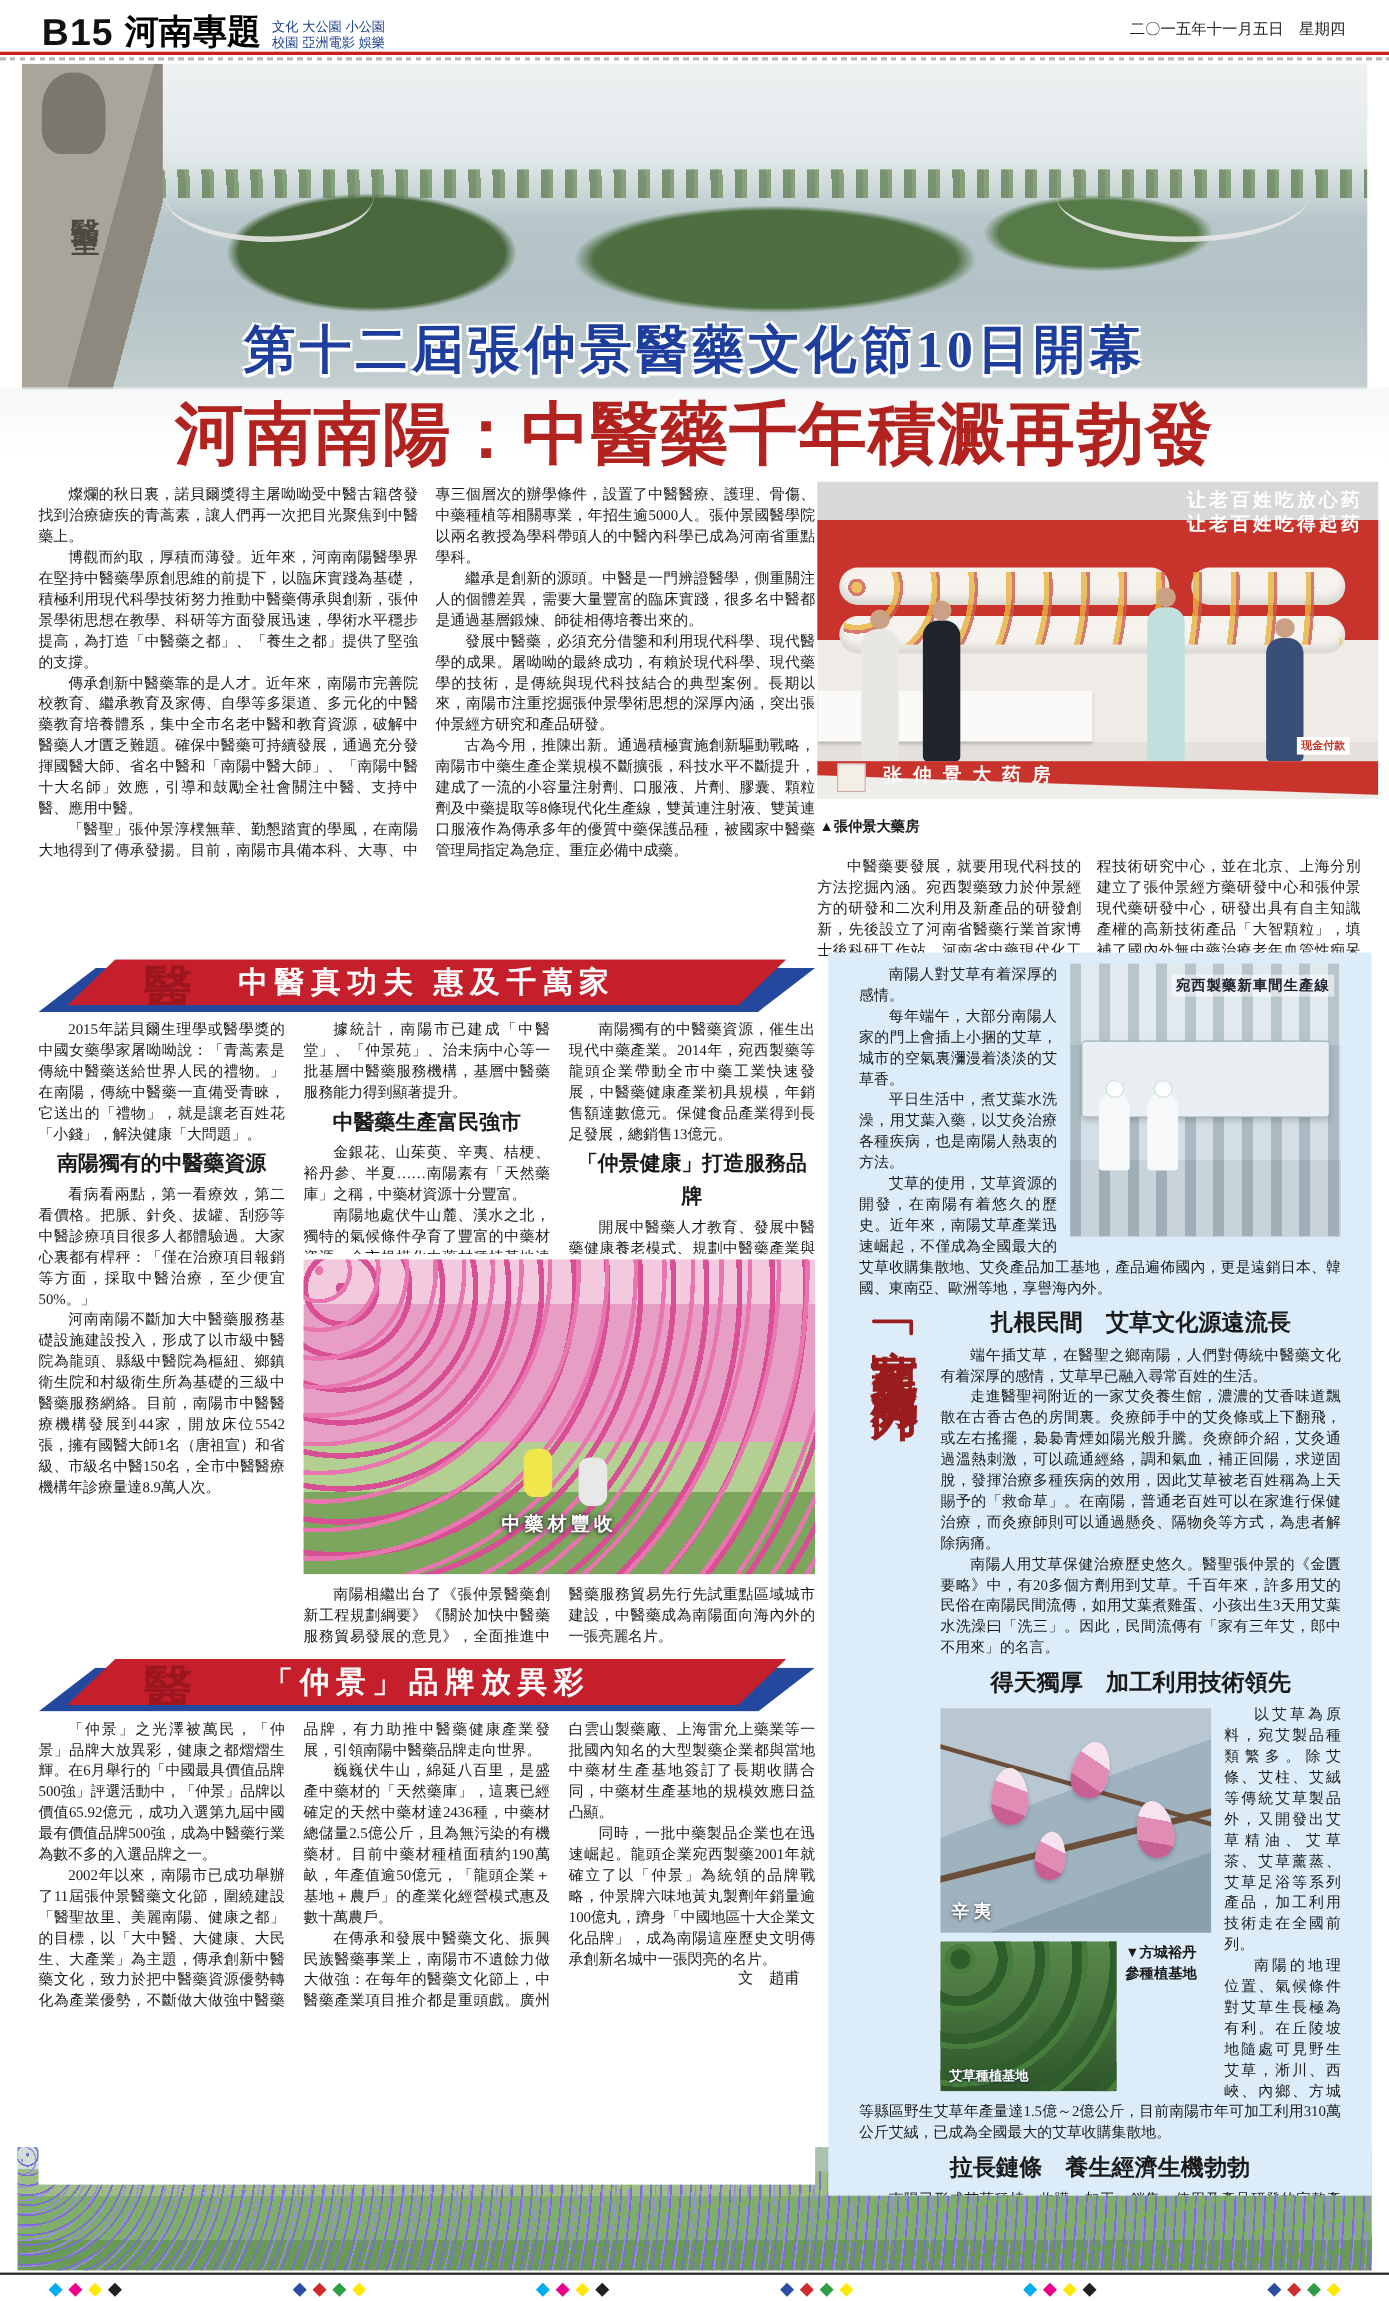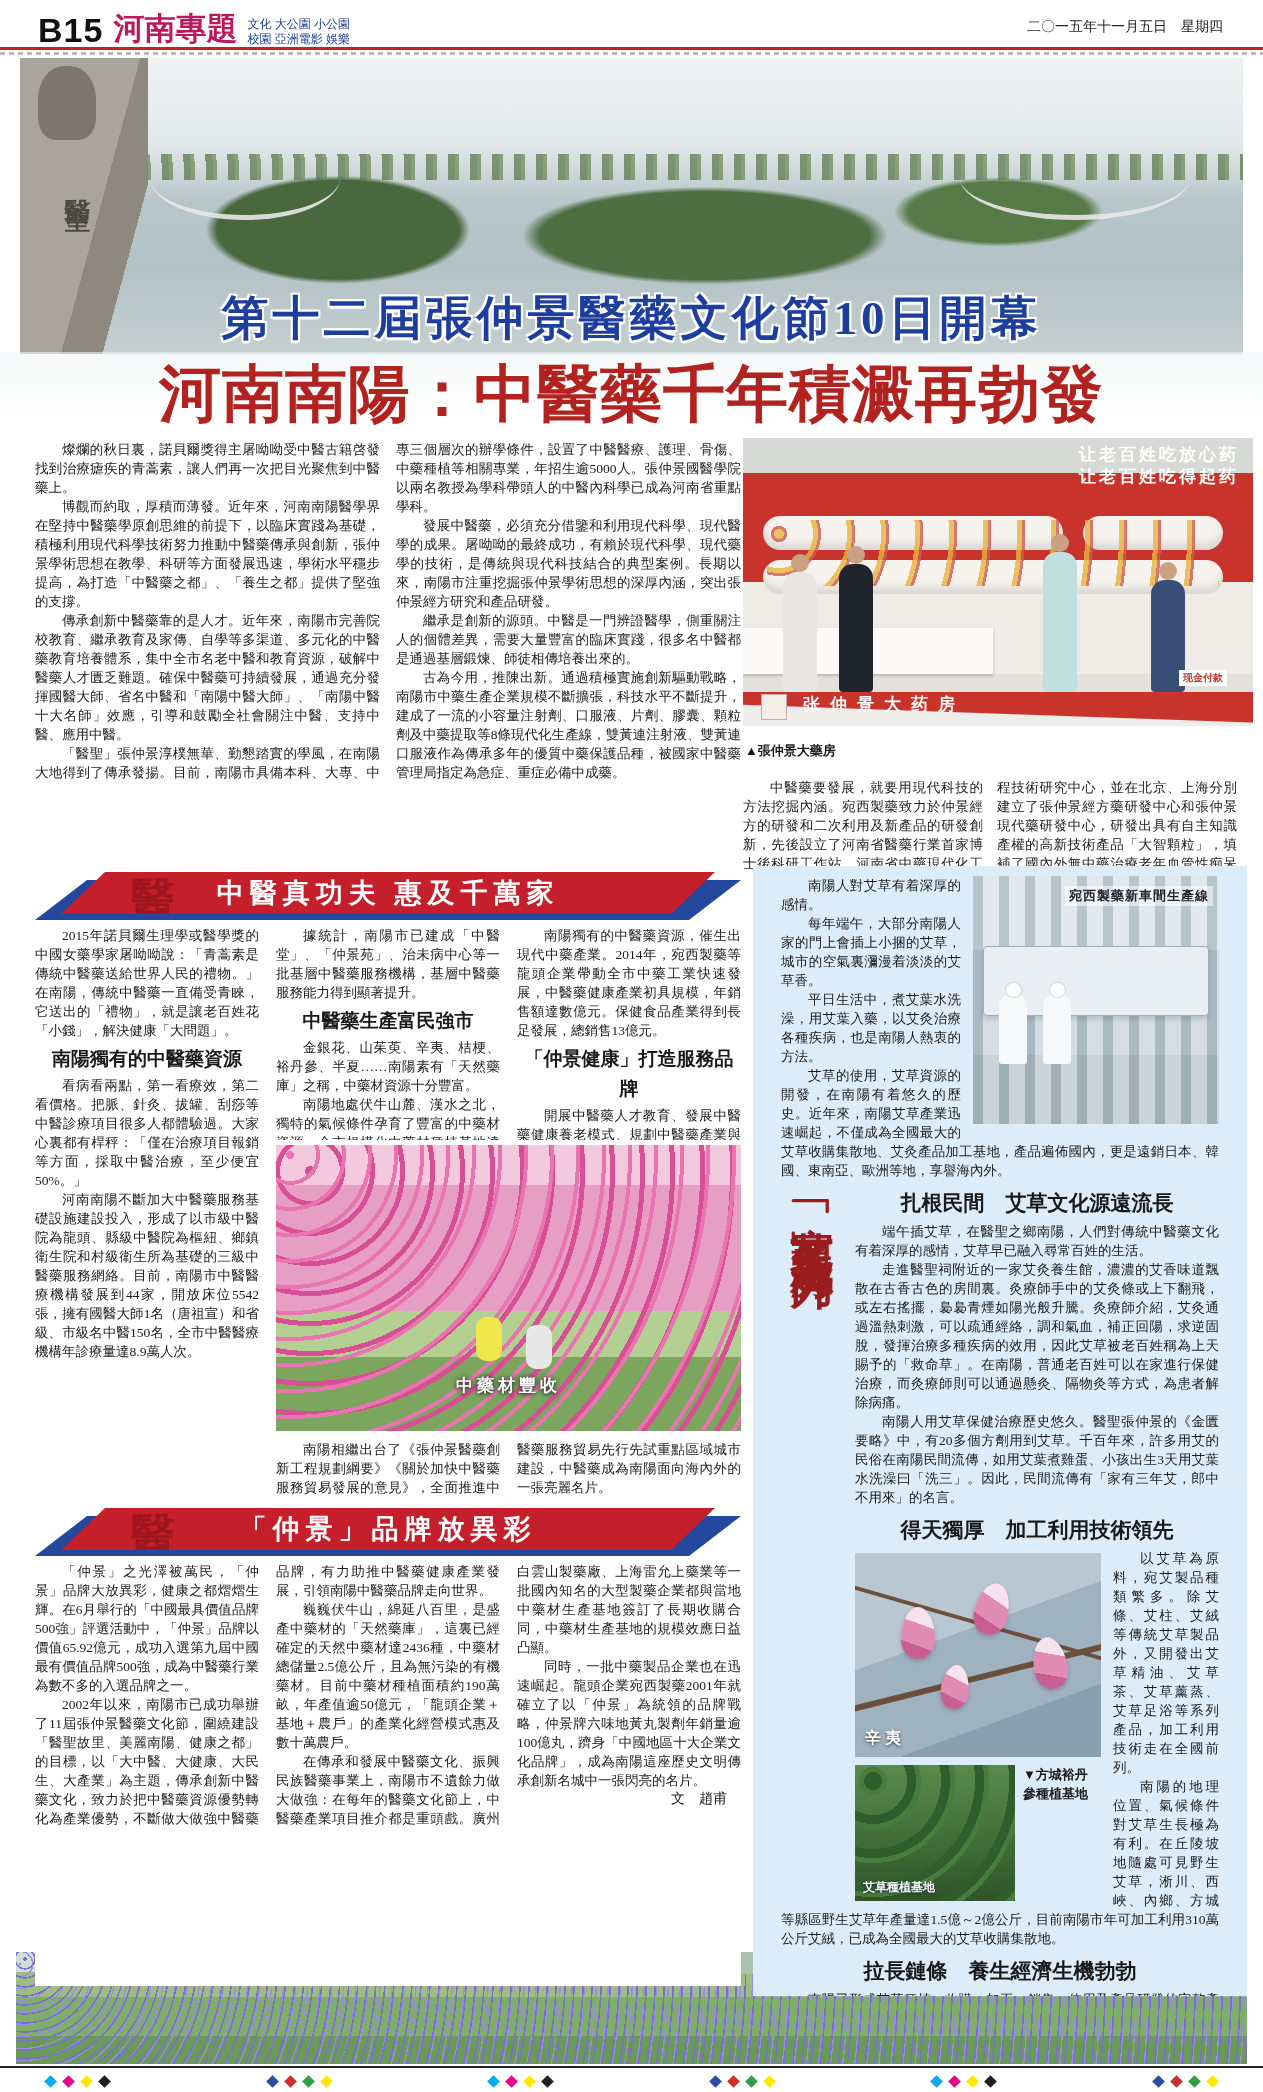--- a/index.html
+++ b/index.html
@@ -6,21 +6,21 @@
   html,body { background:#888; }
   .page {
     position:relative; width:1263px; height:2092px; margin:0 auto;
     background:#ffffff; overflow:hidden;
     font-family:"Liberation Serif", serif; color:#1a1a1a;
   }
   
   .masthead { position:absolute; left:0; top:0; width:100%; height:42px; }
   .mh-left { position:absolute; left:38px; top:8px; display:flex; align-items:flex-end; gap:10px; }
   .mh-pageno { font-family:"Liberation Sans",sans-serif; font-weight:bold; font-size:34px; color:#111; letter-spacing:1px; }
-  .mh-section { font-family:"Liberation Sans",sans-serif; font-weight:bold; font-size:31px; color:#be185d; }
+  .mh-section { font-family:"Liberation Sans",sans-serif; font-weight:bold; font-size:31px; color:#000000; }
   .mh-cats { font-size:12px; color:#1b3e8f; line-height:15px; padding-bottom:3px; font-family:"Liberation Sans",sans-serif; }
   .mh-paper { position:absolute; left:50%; transform:translateX(-50%); top:6px; font-size:40px; font-weight:bold; color:#cf1f1a; letter-spacing:14px; font-family:"Liberation Serif",serif;margin-top:46px; }
   .mh-date { position:absolute; right:40px; bottom:6px; font-size:14px; color:#222; }
   .mh-redline { position:absolute; left:0; top:47px; width:100%; height:3px; background:#c9201d; }
   .mh-dots { position:absolute; left:0; top:52px; width:100%; height:3px;
     background:repeating-linear-gradient(90deg,#b9b9b9 0 5px,transparent 5px 9px); }
   
   .banner { position:absolute; left:20px; top:58px; width:1223px; height:296px; overflow:hidden;
     background:
       radial-gradient(ellipse 220px 90px at 26% 58%, #49683e 0 55%, rgba(73,104,62,0) 60%),
@@ -186,22 +186,22 @@
     </div>
     <div class="kicker">第十二屆張仲景醫藥文化節10日開幕</div>
   </div>
   <div class="headline-red">河南南陽：中醫藥千年積澱再勃發</div>
 
   <div class="top-left art">
     <p>燦爛的秋日裏，諾貝爾獎得主屠呦呦受中醫古籍啓發找到治療瘧疾的青蒿素，讓人們再一次把目光聚焦到中醫藥上。</p>
     <p>博觀而約取，厚積而薄發。近年來，河南南陽醫學界在堅持中醫藥學原創思維的前提下，以臨床實踐為基礎，積極利用現代科學技術努力推動中醫藥傳承與創新，張仲景學術思想在教學、科研等方面發展迅速，學術水平穩步提高，為打造「中醫藥之都」、「養生之都」提供了堅強的支撐。</p>
     <p>傳承創新中醫藥靠的是人才。近年來，南陽市完善院校教育、繼承教育及家傳、自學等多渠道、多元化的中醫藥教育培養體系，集中全市名老中醫和教育資源，破解中醫藥人才匱乏難題。確保中醫藥可持續發展，通過充分發揮國醫大師、省名中醫和「南陽中醫大師」、「南陽中醫十大名師」效應，引導和鼓勵全社會關注中醫、支持中醫、應用中醫。</p>
     <p>「醫聖」張仲景淳樸無華、勤懇踏實的學風，在南陽大地得到了傳承發揚。目前，南陽市具備本科、大專、中專三個層次的辦學條件，設置了中醫醫療、護理、骨傷、中藥種植等相關專業，年招生逾5000人。張仲景國醫學院以兩名教授為學科帶頭人的中醫內科學已成為河南省重點學科。</p>
+    <p>繼承是創新的源頭。中醫是一門辨證醫學，側重關注人的個體差異，需要大量豐富的臨床實踐，很多名中醫都是通過基層鍛煉、師徒相傳培養出來的。</p>
     <p>發展中醫藥，必須充分借鑒和利用現代科學、現代醫學的成果。屠呦呦的最終成功，有賴於現代科學、現代藥學的技術，是傳統與現代科技結合的典型案例。長期以來，南陽市注重挖掘張仲景學術思想的深厚內涵，突出張仲景經方研究和產品研發。</p>
-    <p>繼承是創新的源頭。中醫是一門辨證醫學，側重關注人的個體差異，需要大量豐富的臨床實踐，很多名中醫都是通過基層鍛煉、師徒相傳培養出來的。</p>
     <p>古為今用，推陳出新。通過積極實施創新驅動戰略，南陽市中藥生產企業規模不斷擴張，科技水平不斷提升，建成了一流的小容量注射劑、口服液、片劑、膠囊、顆粒劑及中藥提取等8條現代化生產線，雙黃連注射液、雙黃連口服液作為傳承多年的優質中藥保護品種，被國家中醫藥管理局指定為急症、重症必備中成藥。</p>
   </div>
 
   <div class="top-right art">
     <div class="pharmacy">
       <div class="sign">
         <span>让老百姓吃放心药</span><br>
         <span>让老百姓吃得起药</span>
       </div>
       <div class="shelf sh1"></div>

